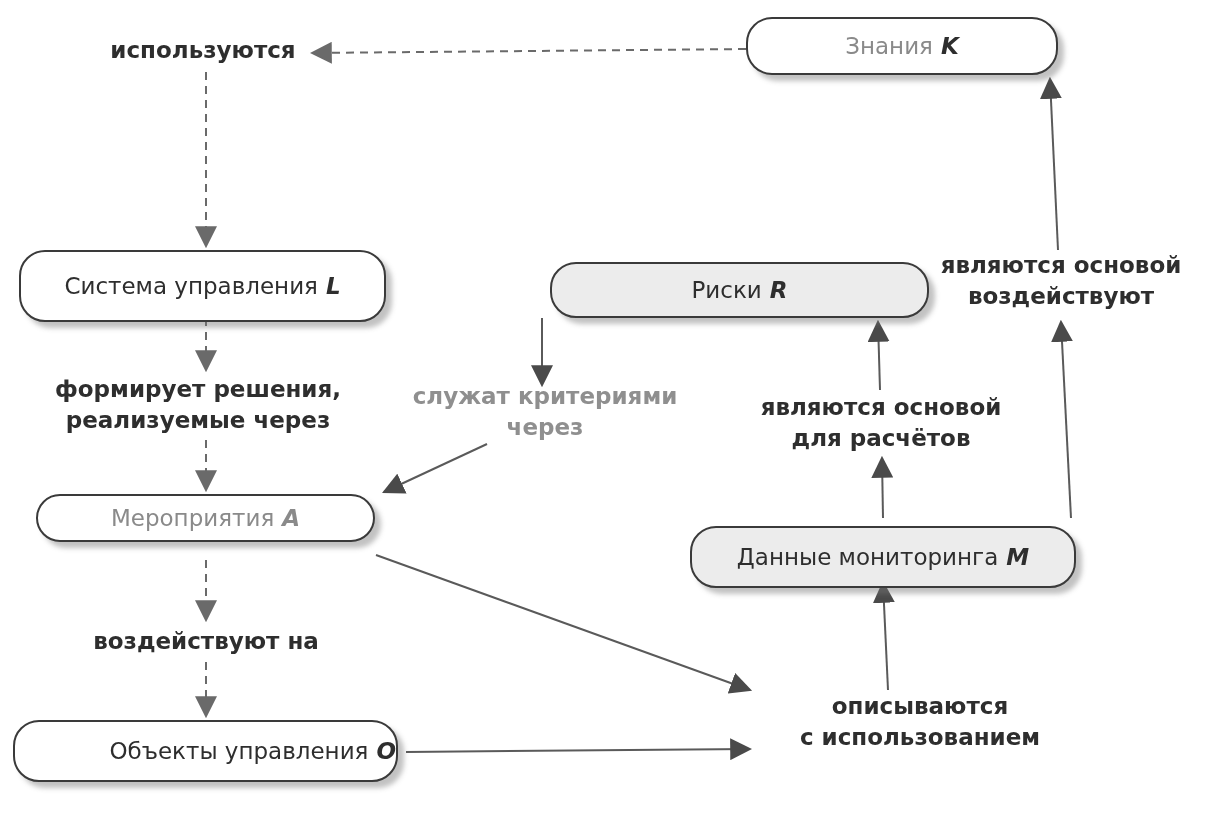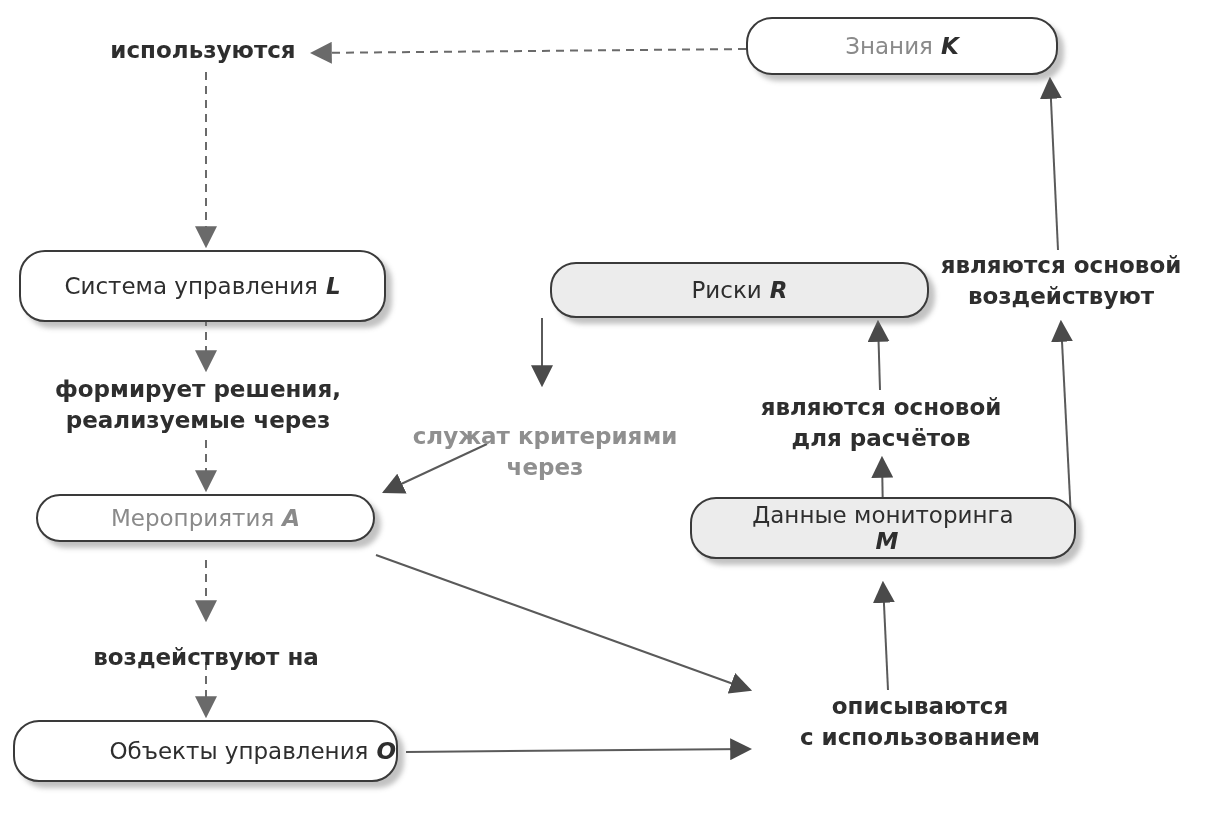--- a/index.html
+++ b/index.html
@@ -70,44 +70,44 @@
 <div class="node shaded" style="left:541px; top:262px; width:379px; height:56px;margin-left:9px;">
   <span>Риски</span>
   <span class="var">R</span>
 </div>
 
 <div class="node muted" style="left:36px; top:494px; width:339px; height:48px;">
   <span>Мероприятия</span>
   <span class="var">A</span>
 </div>
 
-<div class="node shaded" style="left:690px; top:497px; width:386px; height:62px;flex-direction:column;">
+<div class="node shaded" style="left:690px; top:526px; width:386px; height:62px;">
   <span>Данные мониторинга</span>
   <span class="var">M</span>
 </div>
 
 <div class="node" style="left:13px; top:720px; width:385px; height:62px;justify-content:flex-end;">
   <span>Объекты управления</span>
   <span class="var">O</span>
 </div>
 
 <div class="label" style="left:203px; top:35px;">
   <span>используются</span>
 </div>
 
 <div class="label" style="left:198px; top:374px;">
   <span>формирует решения,</span>
   <span>реализуемые через</span>
 </div>
 
-<div class="label" style="left:206px; top:626px;margin-top:16px;">
+<div class="label" style="left:206px; top:626px;">
   <span>воздействуют на</span>
 </div>
 
-<div class="label muted" style="left:545px; top:381px;margin-top:40px;">
+<div class="label muted" style="left:545px; top:381px;">
   <span>служат критериями</span>
   <span>через</span>
 </div>
 
 <div class="label" style="left:881px; top:392px;">
   <span>являются основой</span>
   <span>для расчётов</span>
 </div>
 
 <div class="label" style="left:1061px; top:250px;">

